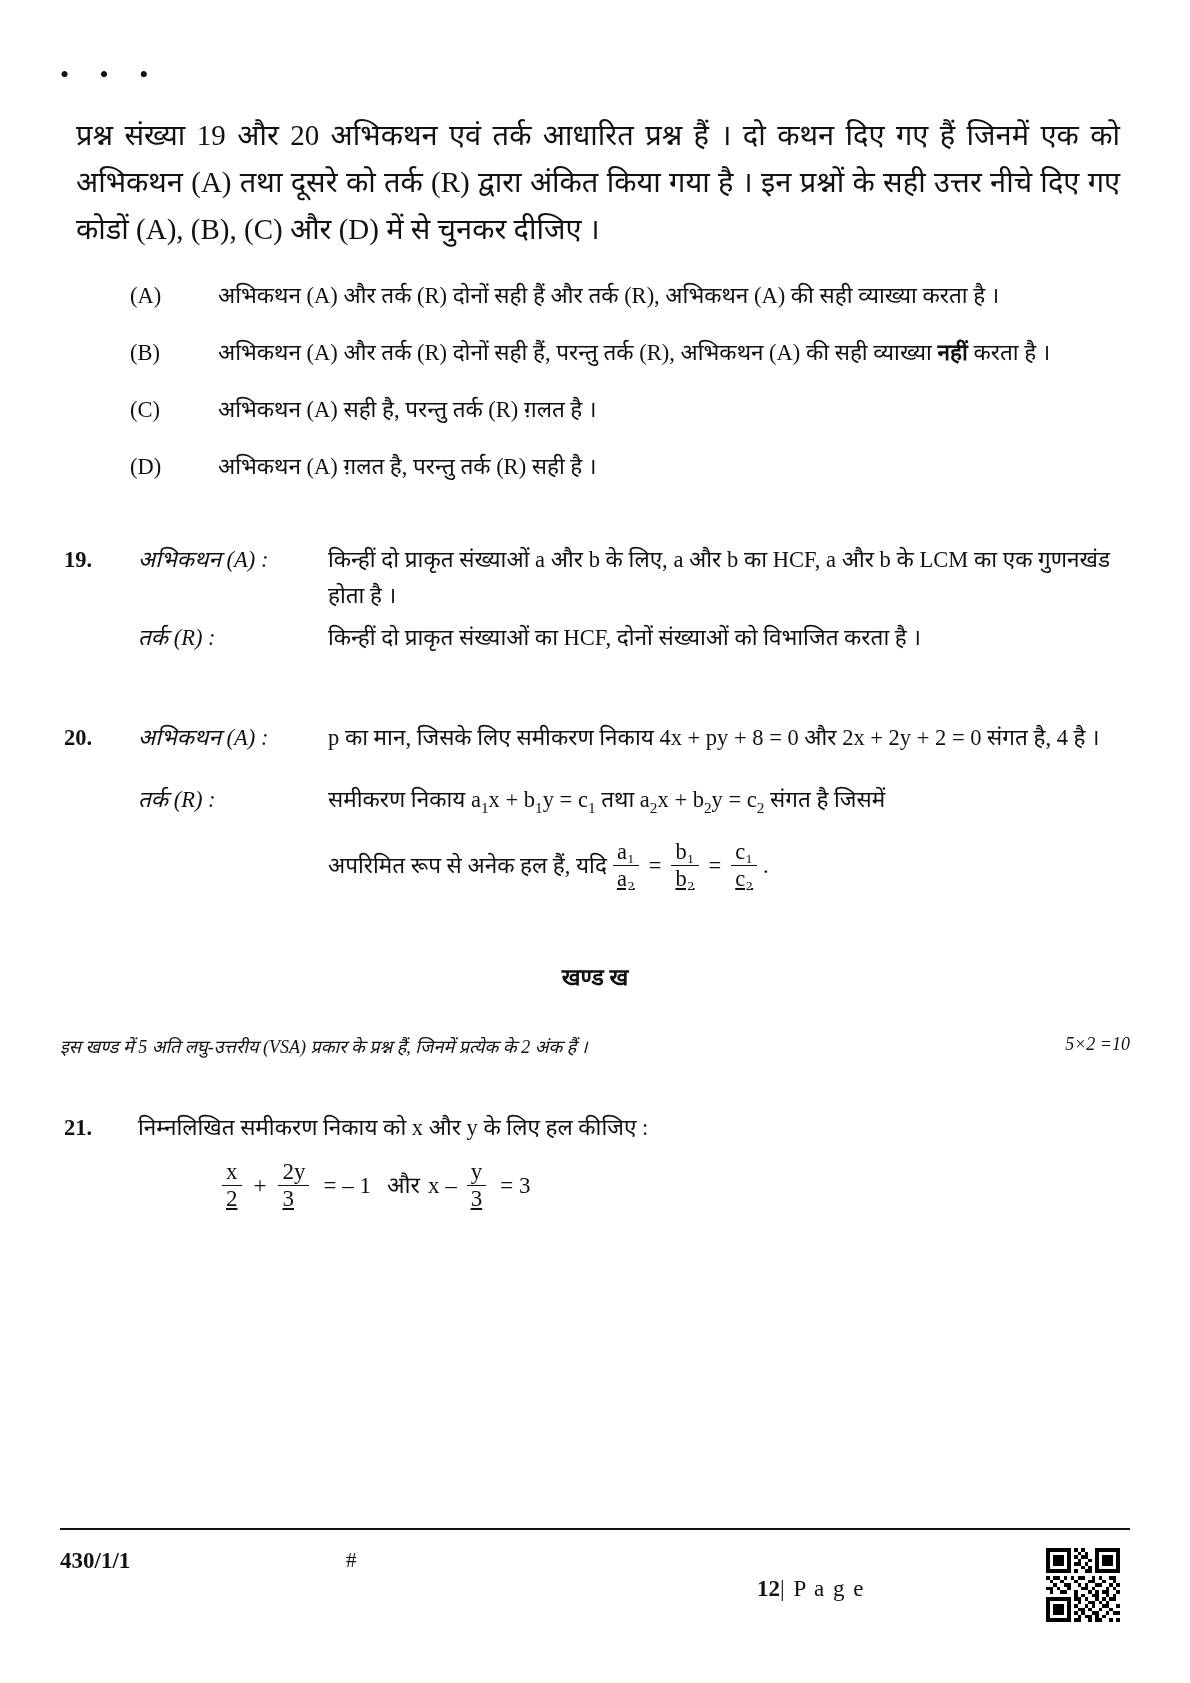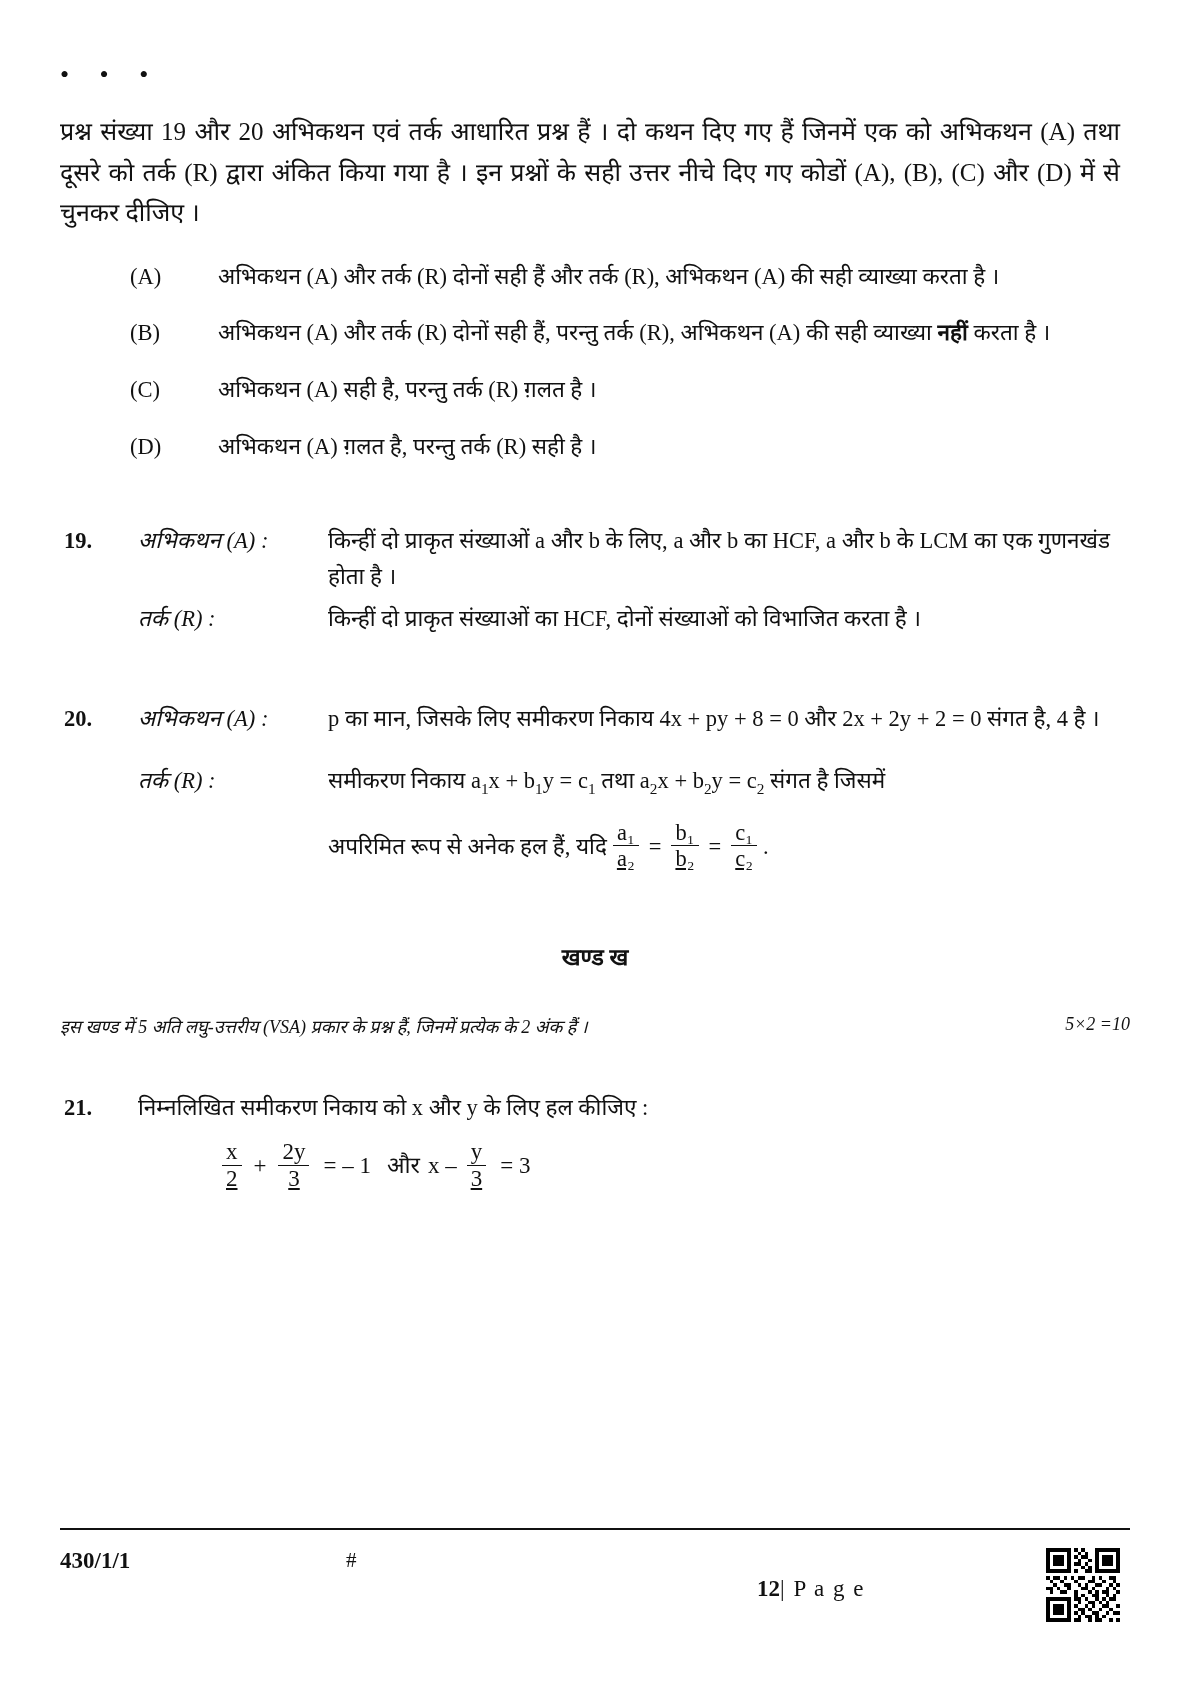--- a/index.html
+++ b/index.html
@@ -26,24 +26,24 @@
   .dots {
     margin-left: 0px;
     letter-spacing: 12px;
     font-size: 26px;
     line-height: 10px;
     color: #111;
     margin-bottom: 18px;
     height: 24px;
   }
   .intro {
-    font-size: 25px;
+    font-size: 29px;
     line-height: 1.62;
     text-align: justify;
-    margin: 0 0 0 0;
+    margin: 0 0 0 16px;
     padding-left: 0px;
     padding-right: 10px;
     font-family: "Liberation Serif", serif;
   }
 
   .options {
     margin-top: 26px;
     padding-left: 70px;
   }
   .opt-row {
@@ -90,21 +90,21 @@
     flex: 1;
     padding-right: 20px;
     text-align: justify;
   }
   .ar-text.nojust { text-align: left; }
 
   .frac {
     display: inline-flex;
     flex-direction: column;
     vertical-align: middle;
-    text-align: center;
+    text-align: left;
     margin: 0 6px;
     position: relative;
     top: -1px;
   }
   .frac .num { padding: 0 4px; line-height: 1.12; }
   .frac .den { padding: 0 4px; line-height: 1.12; border-top: 1.4px solid #111; text-decoration: underline; }
   sub { font-size: 0.68em; }
 
   .section-title {
     text-align: center;

